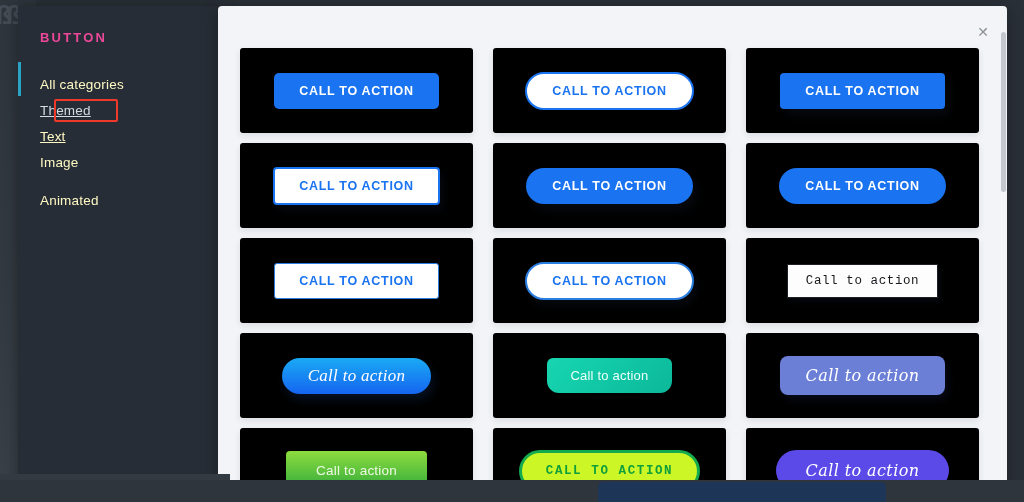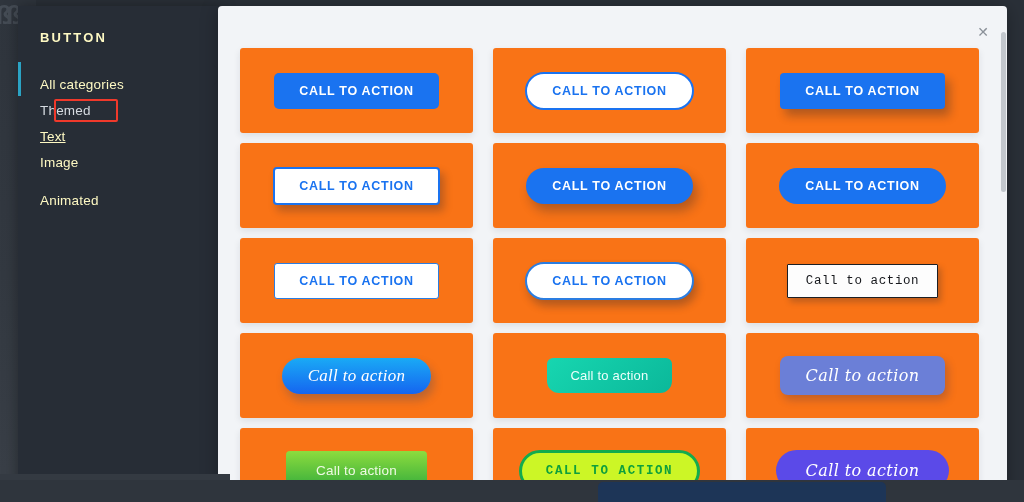--- a/index.html
+++ b/index.html
@@ -20,31 +20,31 @@
     letter-spacing:-6px;overflow:hidden;
   }
   
   #sidebar{
     position:absolute;left:18px;top:6px;width:203px;height:490px;
     background:#272d36;
     box-shadow:0 0 14px rgba(0,0,0,.35);
   }
   #sidebar-title{
     position:absolute;left:22px;top:24px;
-    color:#fef9c3;font-size:13px;font-weight:700;letter-spacing:2.2px;
+    color:#ec4899;font-size:13px;font-weight:700;letter-spacing:2.2px;
   }
   #accent-bar{
     position:absolute;left:0px;top:56px;width:3px;height:34px;
     background:#2ba3c4;
   }
   .nav-item{
     position:absolute;left:22px;
     color:#fef9c3;font-size:13.5px;letter-spacing:.2px;white-space:nowrap;
   }
-  .nav-item.active{color:#d6dbe1;}
+  .nav-item.active{color:#d6dbe1;text-decoration:underline;}
   #nav-0{top:71px;}
   #nav-1{top:97px;}
   #nav-2{top:123px;text-decoration:underline;}
   #nav-3{top:149px;}
   #nav-4{top:175px;margin-top:12px;}
   #highlight-box{
     position:absolute;left:36px;top:93px;width:64px;height:23px;
     border:2px solid #f0392b;border-radius:2px;box-sizing:border-box;
     pointer-events:none;
   }
@@ -71,21 +71,21 @@
   #scrollbar-thumb{
     position:absolute;right:1px;top:26px;width:5px;height:160px;
     background:#c3c8ce;border-radius:3px;cursor:pointer;
   }
   
   #grid{
     position:absolute;left:22px;top:42px;width:740px;
     display:flex;flex-wrap:wrap;gap:10px 20px;
   }
   .card{
-    width:233px;height:85px;background:#f97316;border-radius:3px;
+    width:233px;height:85px;background:#000000;border-radius:3px;
     display:flex;align-items:center;justify-content:center;
     box-shadow:0 3px 7px rgba(25,35,55,.10);
   }
   
   .btn{
     border:none;outline:none;cursor:pointer;white-space:nowrap;
     display:inline-flex;align-items:center;justify-content:center;
     font-family:"Liberation Sans",sans-serif;
   }
   .v-solid-rect{

